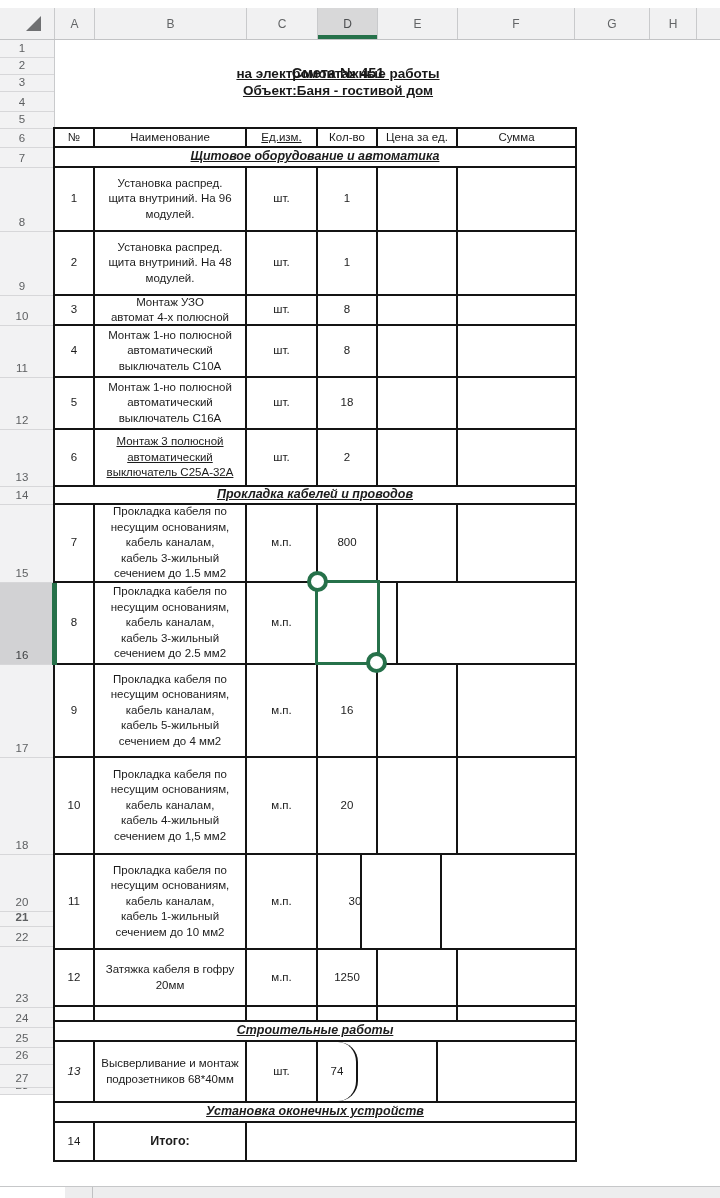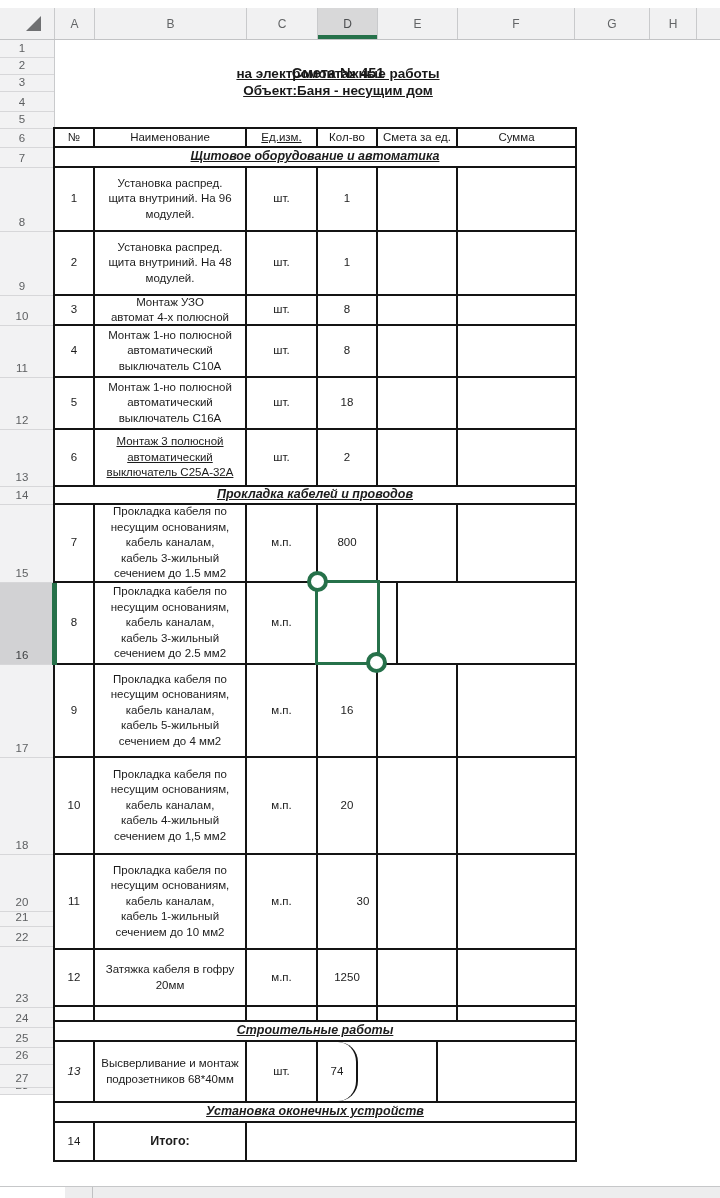--- a/index.html
+++ b/index.html
@@ -144,41 +144,41 @@
       <div class="gutrow" style="height: 30px;">10</div>
       <div class="gutrow" style="height: 52px;">11</div>
       <div class="gutrow" style="height: 52px;">12</div>
       <div class="gutrow" style="height: 57px;">13</div>
       <div class="gutrow" style="height: 18px;">14</div>
       <div class="gutrow" style="height: 78px;">15</div>
       <div class="gutrow sel" style="height: 82px;">16</div>
       <div class="gutrow" style="height: 93px;">17</div>
       <div class="gutrow" style="height: 97px;">18</div>
       <div class="gutrow" style="height: 57px;">20</div>
-      <div class="gutrow" style="height: 15px;">21</div>
+      <div class="gutrow" style="height: 15px; font-weight: bold;">21</div>
       <div class="gutrow" style="height: 20px;">22</div>
       <div class="gutrow" style="height: 61px;">23</div>
       <div class="gutrow" style="height: 20px;">24</div>
       <div class="gutrow" style="height: 20px;">25</div>
       <div class="gutrow" style="height: 17px;">26</div>
       <div class="gutrow" style="height: 23px;">27</div>
       <div class="gutrow" style="height: 7px;">28</div>
     </div>
 
   <div class="title-line" id="title1">Смета № 451</div>
   <div class="title-line" id="title2">на электромонтажные работы</div>
-  <div class="title-line" id="title3">Объект:Баня - несущим дом</div>
+  <div class="title-line" id="title3">Объект:Баня - гостивой дом</div>
 
   <div id="etable">
       <div class="trow" style="height: 19px;">
         <div class="tcell th-cell" style="width: 40px;">№</div>
         <div class="tcell th-cell" style="width: 152px;">Наименование</div>
         <div class="tcell th-cell" style="width: 71px; text-decoration: underline;">Ед.изм.</div>
         <div class="tcell th-cell" style="width: 60px;">Кол-во</div>
-        <div class="tcell th-cell" style="width: 80px;">Смета за ед.</div>
+        <div class="tcell th-cell" style="width: 80px;">Цена за ед.</div>
         <div class="tcell th-cell" style="width: 117px;">Сумма</div>
       </div>
       <div class="trow" style="height: 20px;">
         <div class="tcell section-cell" style="width: 520px; border-radius: 9px;">Щитовое оборудование и автоматика</div>
       </div>
       <div class="trow" style="height: 64px;">
         <div class="tcell" style="width: 40px;">1</div>
         <div class="tcell" style="width: 152px;">Установка распред.
 щита внутриний. На 96
 модулей.</div>
@@ -287,21 +287,21 @@
         <div class="tcell" style="width: 117px;"></div>
       </div>
       <div class="trow" style="height: 95px;">
         <div class="tcell" style="width: 40px;">11</div>
         <div class="tcell" style="width: 152px;">Прокладка кабеля по
 несущим основаниям,
 кабель каналам,
 кабель 1-жильный
 сечением до 10 мм2</div>
         <div class="tcell" style="width: 71px;">м.п.</div>
-        <div class="tcell" style="width: 60px; padding-left: 32px;">30</div>
+        <div class="tcell" style="width: 44px; padding-left: 32px;">30</div>
         <div class="tcell" style="width: 80px;"></div>
         <div class="tcell" style="width: 117px;"></div>
       </div>
       <div class="trow" style="height: 57px;">
         <div class="tcell" style="width: 40px;">12</div>
         <div class="tcell" style="width: 152px;">Затяжка кабеля в гофру
 20мм</div>
         <div class="tcell" style="width: 71px;">м.п.</div>
         <div class="tcell" style="width: 60px;">1250</div>
         <div class="tcell" style="width: 80px;"></div>

